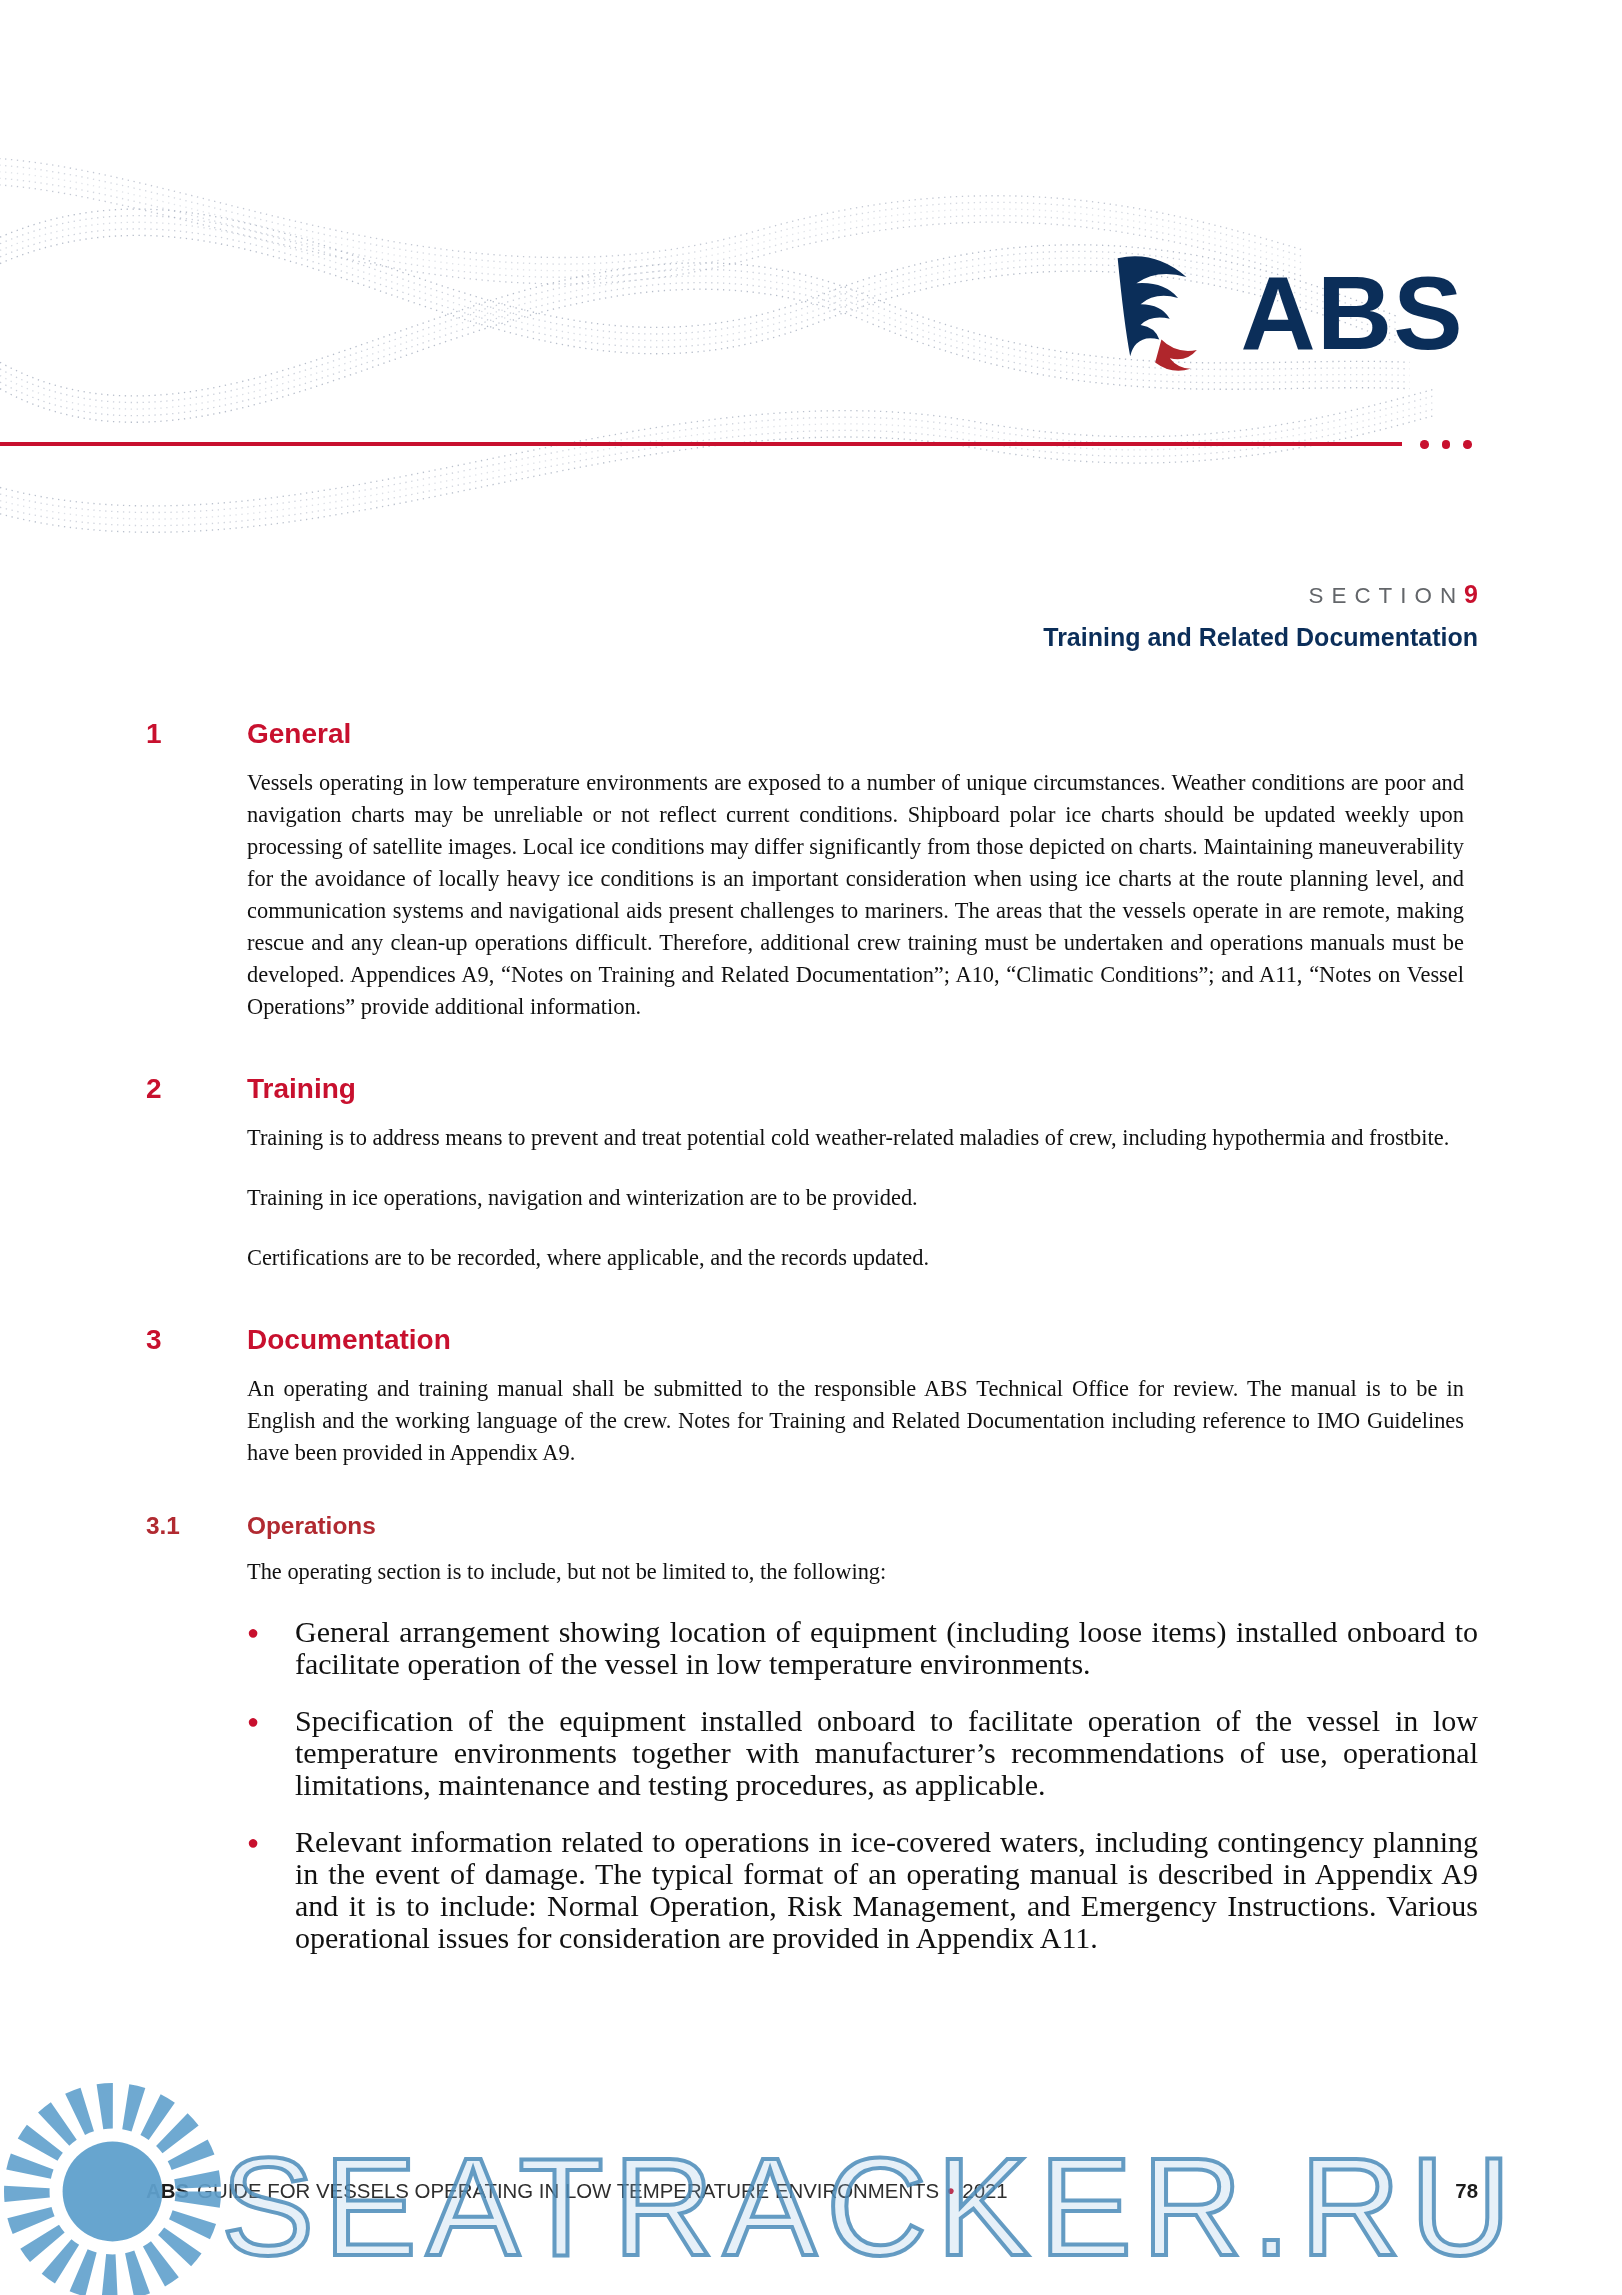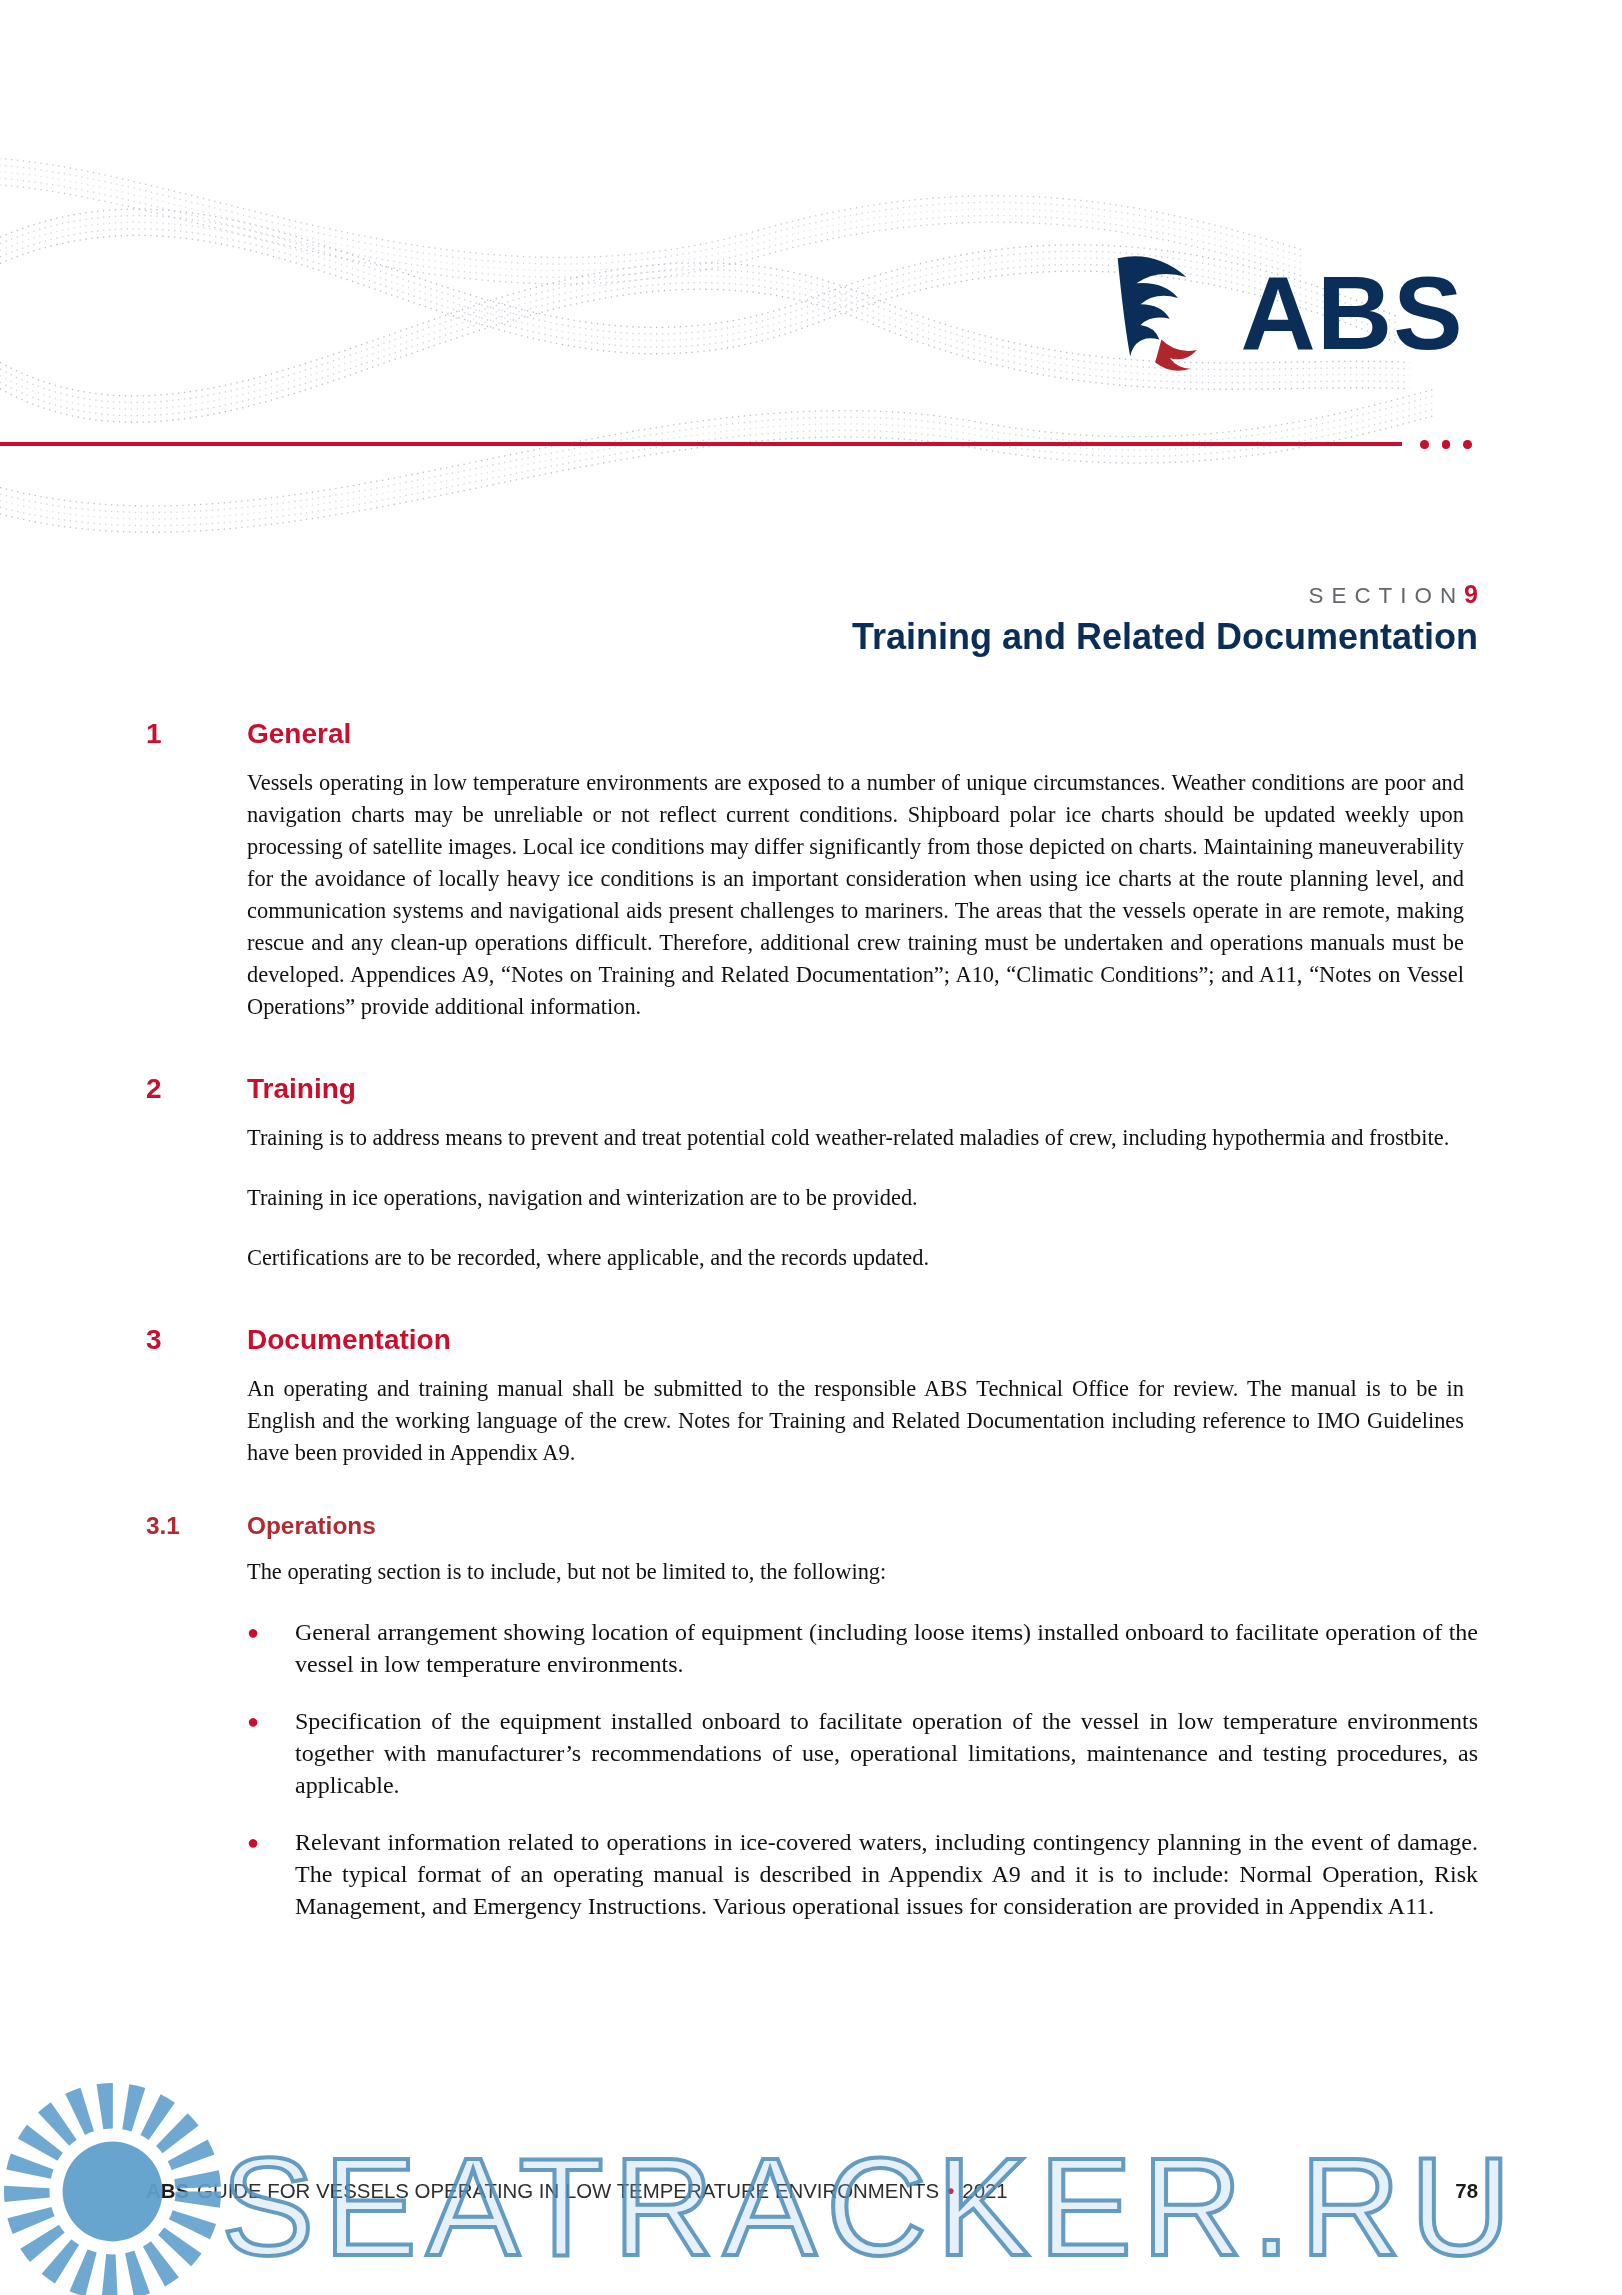--- a/index.html
+++ b/index.html
@@ -24,31 +24,31 @@
   .rule-dots{position:absolute;top:440px;left:1420px;display:flex;gap:13px;}
   .rule-dots .dot{width:8.6px;height:8.6px;border-radius:50%;background:#C8102E;}
   
   .content{position:absolute;top:580px;left:146px;width:1332px;}
   .kicker{display:flex;justify-content:flex-end;align-items:baseline;
     font-family:"Liberation Sans", sans-serif;line-height:28px;}
   .k-label{font-size:22.4px;letter-spacing:8px;color:#63666A;}
   .k-num{font-size:25px;font-weight:700;color:#C8102E;}
   .title{margin-top:9.2px;text-align:right;
     font-family:"Liberation Sans", sans-serif;font-weight:700;
-    font-size:36px;line-height:36px;color:#0B2E59;}
+    font-size:25px;line-height:36px;color:#0B2E59;}
   .sec{display:flex;font-family:"Liberation Sans", sans-serif;font-weight:700;
     color:#C8102E;font-size:28px;line-height:32px;margin-top:50px;margin-bottom:17px;}
   .sec.first{margin-top:63px;}
   .sec .num{width:101px;flex:0 0 101px;}
   .sec.sub{font-size:24.4px;line-height:29px;color:#B12A31;margin-top:42px;margin-bottom:16px;}
   p.body{margin:0 14px 28px 101px;text-align:justify;
     font-size:22.4px;line-height:32px;color:#111;}
   .bullet{display:flex;margin:0 0 25px 101px;}
   .bdot{flex:0 0 48px;color:#C8102E;font-size:20px;line-height:32px;}
-  .btext{flex:1;text-align:justify;font-size:24px;line-height:32px;color:#111;}
+  .btext{flex:1;text-align:justify;font-size:30px;line-height:32px;color:#111;}
   
   .footer{position:absolute;top:2180px;left:146px;width:1332px;
     display:flex;justify-content:space-between;align-items:baseline;
     font-family:"Liberation Sans", sans-serif;font-size:20.4px;color:#2e2e2e;}
   .f-left{display:flex;gap:8px;align-items:baseline;}
   .f-brand{font-weight:700;color:#1c1c1c;}
   .f-sep{color:#C8102E;font-weight:700;}
   .f-page{font-weight:700;color:#1c1c1c;}
   
   .watermark{position:absolute;top:2075px;left:0;width:1623px;height:224px;pointer-events:none;}

